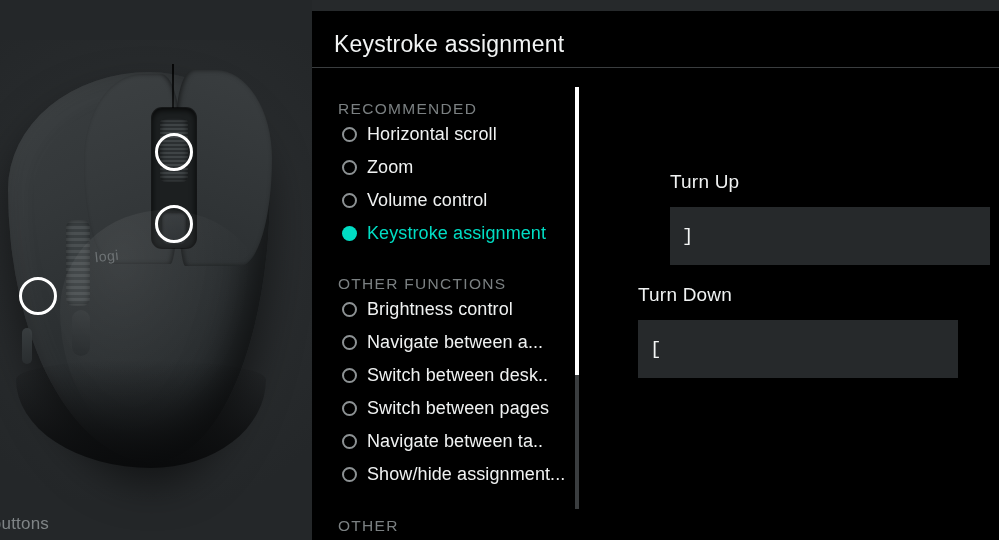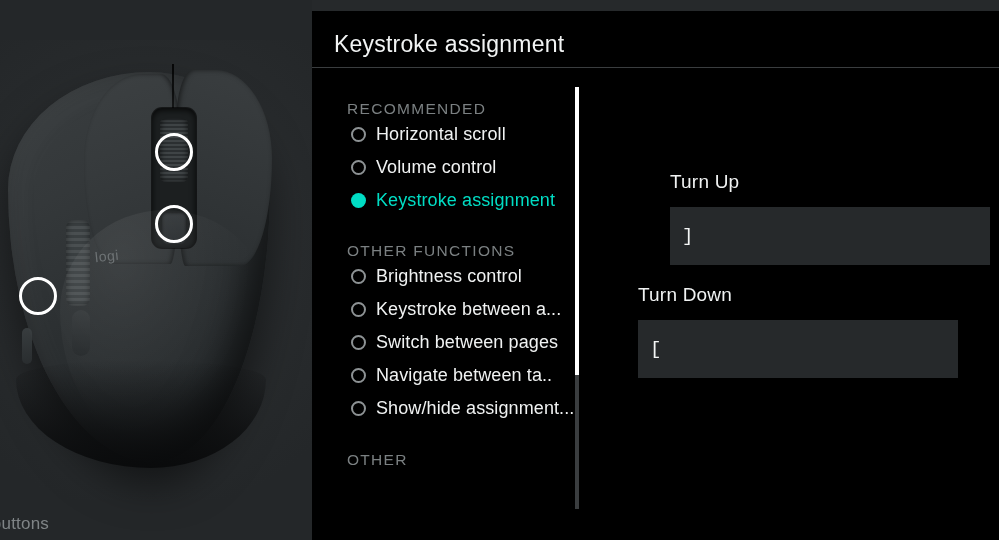--- a/index.html
+++ b/index.html
@@ -137,21 +137,21 @@
   }
   #panel-title {
     position:absolute; left:22px; top:20px;
     font-size:23px; color:#f2f4f4; letter-spacing:.2px;
   }
 
   #panel-body { position:absolute; left:0; top:69px; width:687px; height:471px; }
 
   
   #function-list {
-    position:absolute; left:9px; top:0; width:266px; height:471px;
+    position:absolute; left:0; top:0; width:266px; height:471px;
     overflow:hidden;
   }
   .group-label {
     font-size:15.5px; color:#7b8082; letter-spacing:1.3px;
     padding:0 0 0 26px;
   }
   #function-list .group-label.rec { margin-top:31px; }
   #function-list .group-label.other { margin-top:25px; }
   #function-list .group-label.less { margin-top:26px; }
 
@@ -245,36 +245,44 @@
       <div id="function-list">
 
         <div class="group-label rec">RECOMMENDED</div>
 
         <div class="fn-row">
           <span class="radio"></span>
           <span class="fn-label">Horizontal scroll</span>
         </div>
         <div class="fn-row">
           <span class="radio"></span>
+          <span class="fn-label">Zoom</span>
+        </div>
+        <div class="fn-row">
+          <span class="radio"></span>
           <span class="fn-label">Volume control</span>
         </div>
         <div class="fn-row selected">
           <span class="radio"></span>
           <span class="fn-label">Keystroke assignment</span>
         </div>
 
         <div class="group-label other">OTHER FUNCTIONS</div>
 
         <div class="fn-row">
           <span class="radio"></span>
           <span class="fn-label">Brightness control</span>
         </div>
         <div class="fn-row">
           <span class="radio"></span>
-          <span class="fn-label">Keystroke between a...</span>
+          <span class="fn-label">Navigate between a...</span>
+        </div>
+        <div class="fn-row">
+          <span class="radio"></span>
+          <span class="fn-label">Switch between desk..</span>
         </div>
         <div class="fn-row">
           <span class="radio"></span>
           <span class="fn-label">Switch between pages</span>
         </div>
         <div class="fn-row">
           <span class="radio"></span>
           <span class="fn-label">Navigate between ta..</span>
         </div>
         <div class="fn-row">

